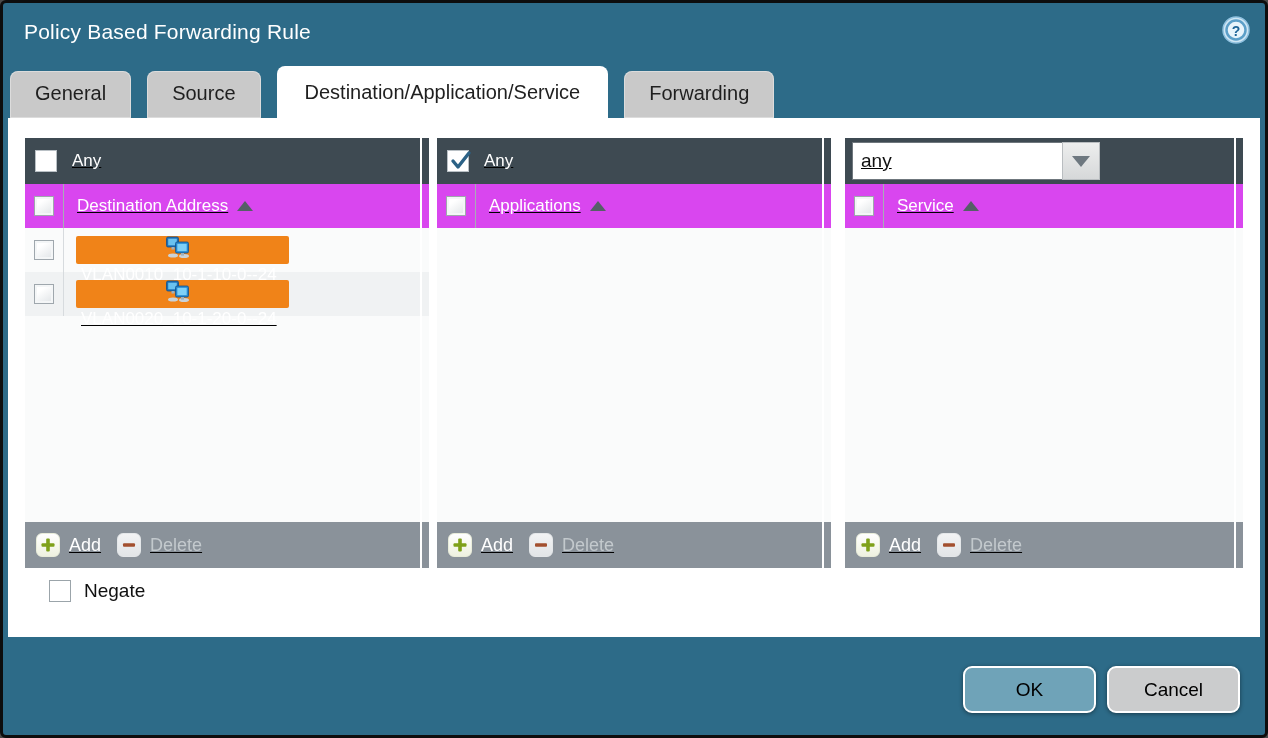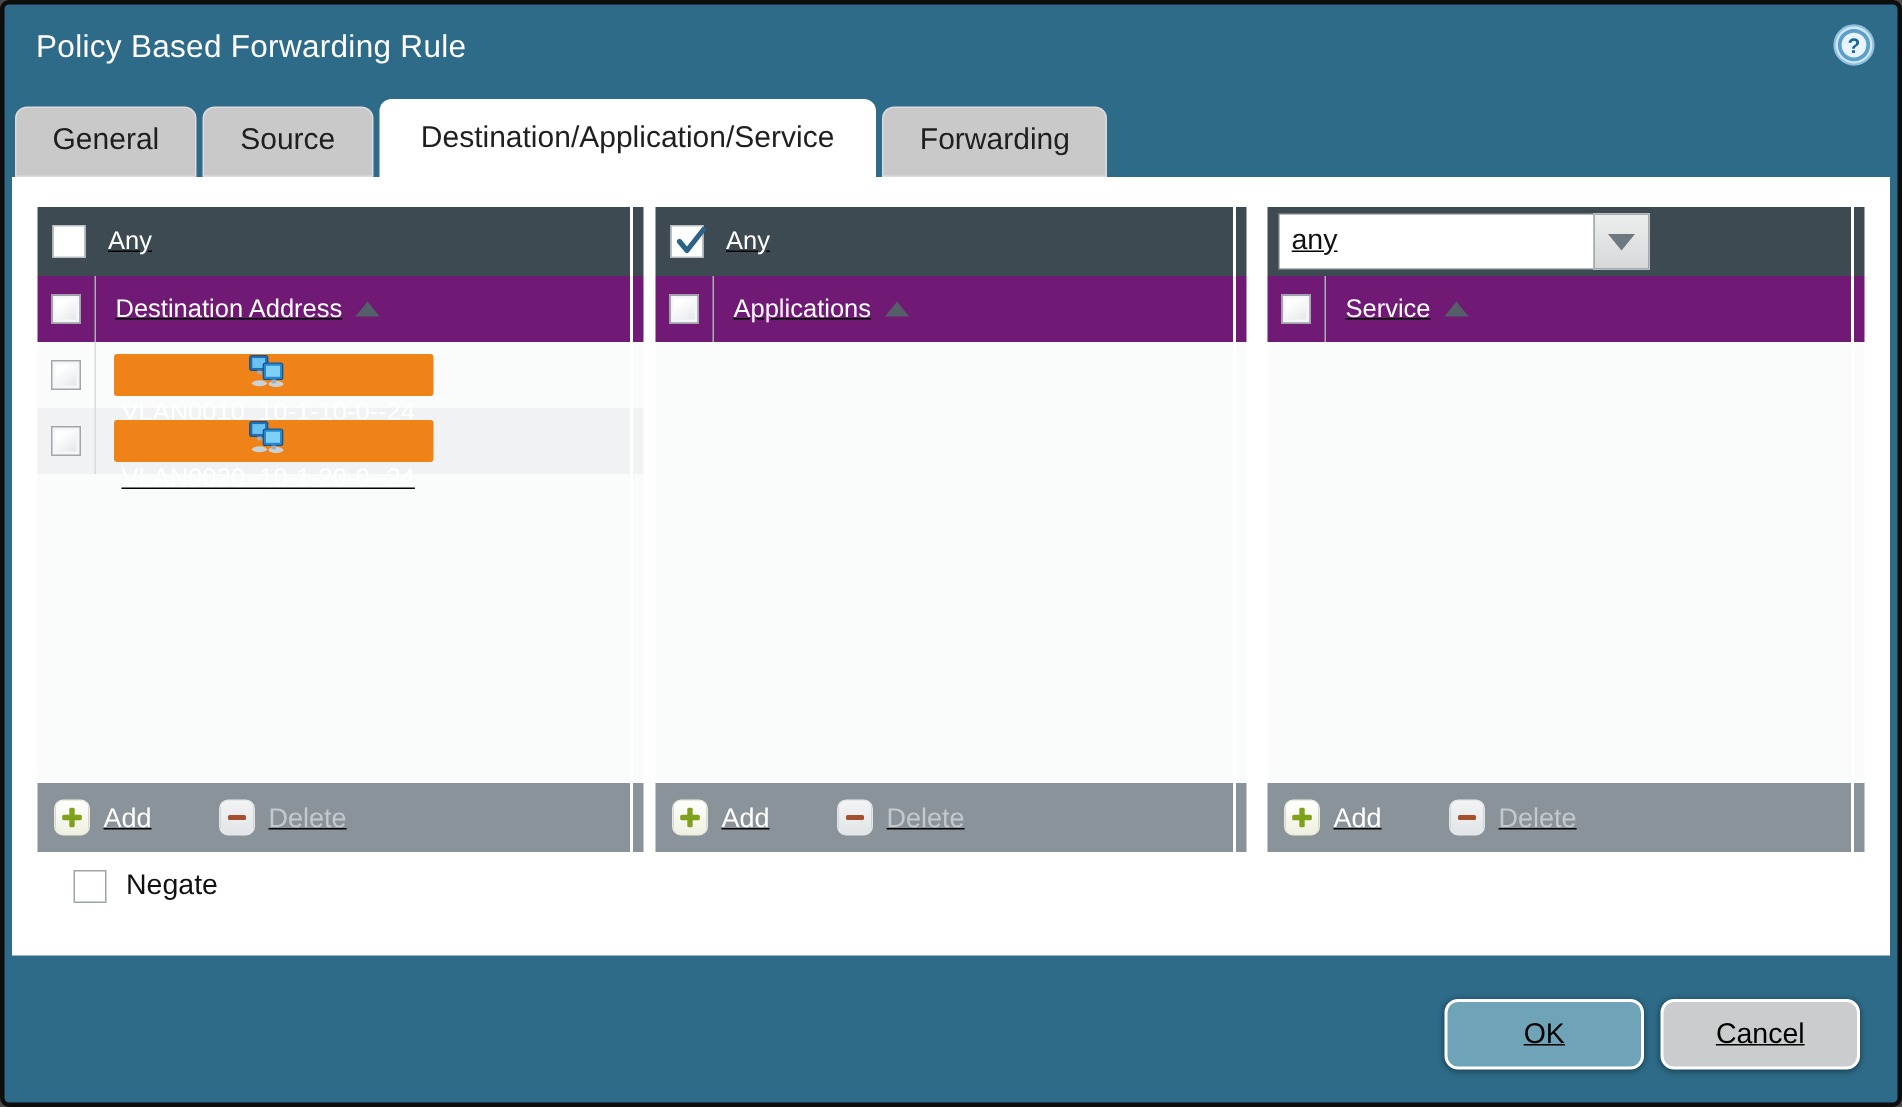--- a/index.html
+++ b/index.html
@@ -4,41 +4,41 @@
 <style>
   html,body{margin:0;padding:0;background:#4a4a4a;font-family:"Liberation Sans",sans-serif;}
   .dialog{
     position:relative;width:1268px;height:738px;box-sizing:border-box;
     background:#2D6B88;border:3px solid #0d0d0d;border-radius:6px;overflow:hidden;padding-left:41px;
   }
   
   .title{position:absolute;left:21px;top:17px;font-size:21px;color:#ffffff;letter-spacing:.2px;}
   .help{position:absolute;right:14px;top:12px;width:30px;height:30px;cursor:pointer;}
   
-  .tabs{position:absolute;left:7px;top:63px;display:flex;align-items:flex-end;gap:4px;z-index:3;}
+  .tabs{position:absolute;left:7px;top:63px;display:flex;align-items:flex-end;gap:16px;z-index:3;}
   .tab{
     background:#C9C9C9;color:#1f1f1f;font-size:20px;
     padding:11px 25px 13px;border-radius:8px 8px 0 0;
     box-shadow:inset 0 0 0 1px rgba(255,255,255,.35);
     cursor:pointer;white-space:nowrap;
   }
   .tab.active{background:#ffffff;padding:15px 28px 14px;box-shadow:none;}
   
   .content{position:absolute;left:5px;right:5px;top:115px;height:519px;background:#ffffff;z-index:2;}
   .col{position:absolute;top:20px;text-decoration:underline;}
   .col-destination{left:17px;width:404px;}
   .col-applications{left:429px;width:394px;}
   .col-service{left:837px;width:398px;}
   .col-top{height:46px;background:#3E4A52;display:flex;align-items:center;padding-left:10px;box-sizing:border-box;position:relative;}
-  .col-header{height:44px;background:#701a75;display:flex;align-items:stretch;color:#ffffff;font-size:17px;position:relative;}
+  .col-header{height:44px;background:#d946ef;display:flex;align-items:stretch;color:#ffffff;font-size:17px;position:relative;}
   .cbcell{width:38px;display:flex;align-items:center;justify-content:center;border-right:1px solid #a7aeb4;}
   .hdr-label{display:flex;align-items:center;padding-left:13px;gap:9px;}
   .sort-arrow{width:0;height:0;border-left:8px solid transparent;border-right:8px solid transparent;border-bottom:10px solid #555F67;display:inline-block;}
   .col-list{height:294px;background:#FAFBFB;position:relative;}
-  .col-footer{height:46px;background:#8A929A;display:flex;align-items:center;padding-left:11px;box-sizing:border-box;gap:45px;}
+  .col-footer{height:46px;background:#8A929A;display:flex;align-items:center;padding-left:11px;box-sizing:border-box;gap:16px;}
   
   .col::after{content:"";position:absolute;top:0;bottom:0;right:7px;width:2px;background:#ffffff;z-index:4;pointer-events:none;}
   
   .chk{width:22px;height:22px;background:#ffffff;border:1px solid #B9C0C5;box-sizing:border-box;cursor:pointer;position:relative;flex:0 0 auto;}
   .chk.small{width:20px;height:20px;background:linear-gradient(145deg,#ffffff 30%,#dfe3e6 100%);border:1px solid #9FA7AD;box-shadow:inset 0 0 0 2px #f4f6f7;}
   .chk .tick{position:absolute;left:1px;top:-2px;}
   .any-label{color:#ffffff;font-size:17px;margin-left:15px;}
   
   .row{height:44px;display:flex;align-items:stretch;font-size:17px;}
   .row:nth-child(even){background:#F0F2F3;}
@@ -65,21 +65,20 @@
   }
   .combo-btn .arr{width:0;height:0;border-left:9px solid transparent;border-right:9px solid transparent;border-top:11px solid #6E7880;}
   
   .negate{position:absolute;left:41px;top:462px;display:flex;align-items:center;gap:13px;font-size:19px;color:#101010;}
   .negate .chk{border:1px solid #9BA4AA;}
   
   .btn{
     position:absolute;top:663px;height:47px;border-radius:9px;border:2px solid #ffffff;
     font-family:"Liberation Sans",sans-serif;font-size:19px;color:#000;cursor:pointer;
     box-shadow:0 1px 4px rgba(0,0,0,.45);
-    text-decoration:underline;
   }
   .btn-ok{left:960px;width:133px;background:#6FA3B8;}
   .btn-cancel{left:1104px;width:133px;background:#CBCCCD;}
 </style>
 </head>
 <body>
 
 <div class="dialog">
 
   <div class="title">Policy Based Forwarding Rule</div>

